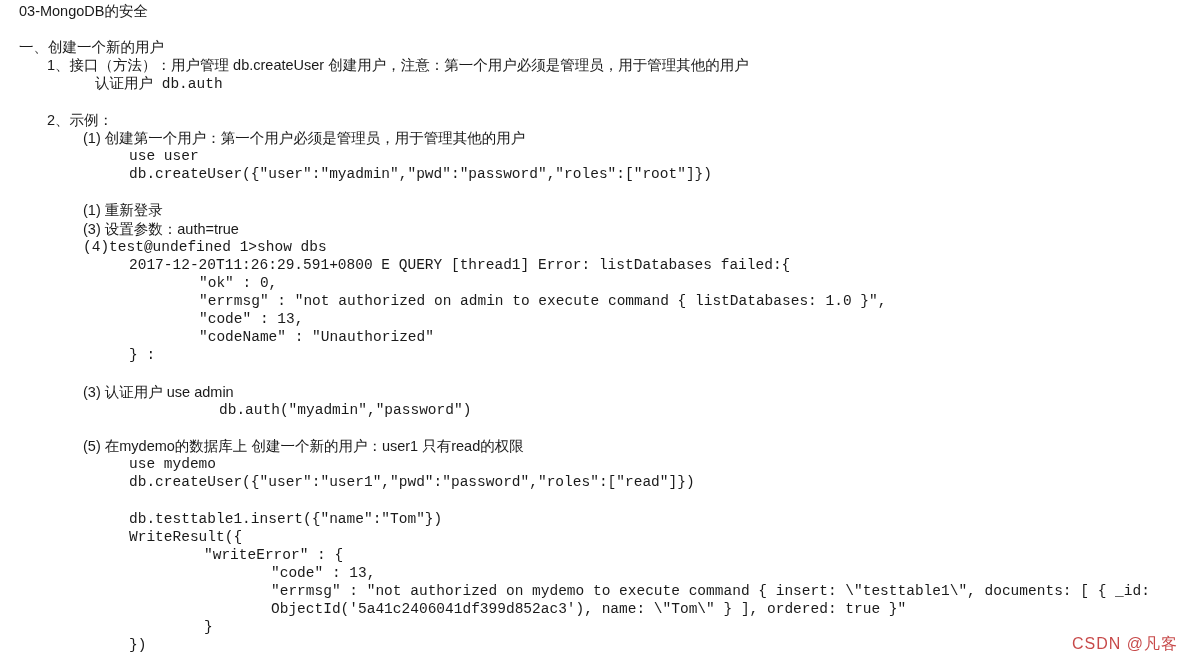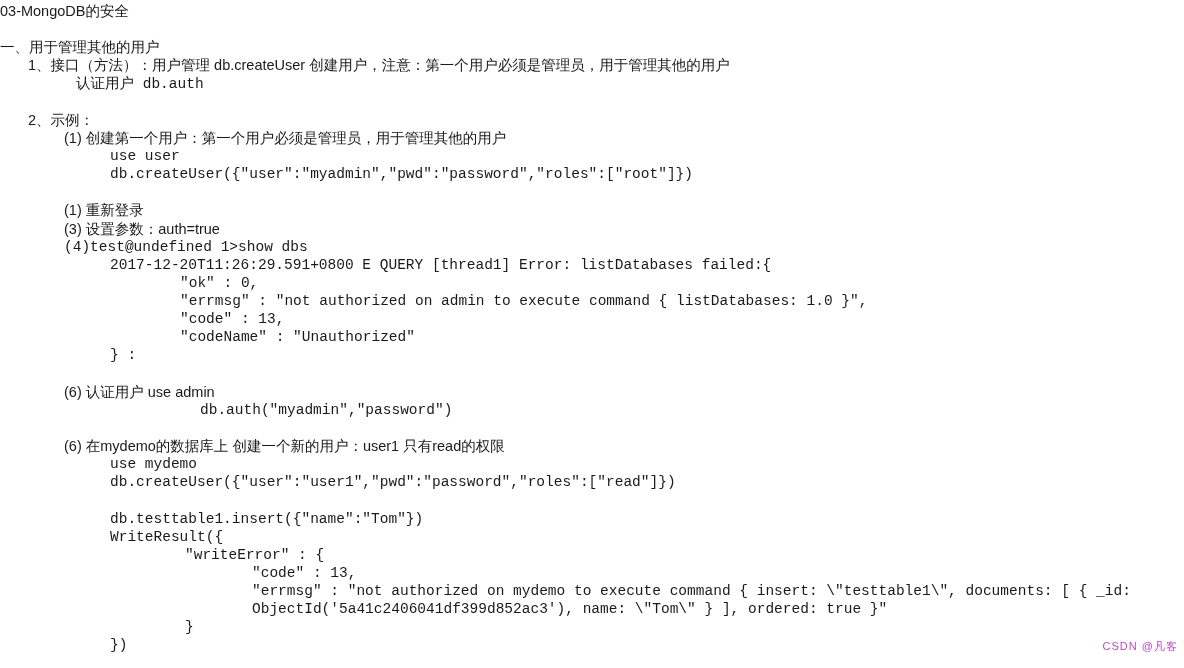--- a/index.html
+++ b/index.html
@@ -6,70 +6,70 @@
     body {
       font-family: "Microsoft YaHei", SimSun, Consolas, "Courier New", monospace;
       font-size: 14.5px;
       line-height: 1.25;
       color: #1a1a1a;
       background: #fff;
       padding: 2px 0;
       white-space: nowrap;
       overflow-x: hidden;
     }
-    .line { display: block; min-height: 1.25em; }
+    .line { display: block; min-height: 1.25em; margin-left: 19px; }
     .cjk { font-family: "Microsoft YaHei", SimSun, sans-serif; }
     .mono { font-family: Consolas, "Courier New", monospace; }
     .watermark {
       position: fixed;
       right: 6px;
       bottom: 14px;
-      color: #a21caf;
-      font-size: 11px;
+      color: #b91c1c;
+      font-size: 16px;
       letter-spacing: 1px;
       font-family: sans-serif;
       opacity: .8;
     }
     .ind1 { padding-left: 28px; }
     .ind2 { padding-left: 64px; }
     .ind3 { padding-left: 110px; }
     .ind-auth { padding-left: 200px; }
     .ind-json2 { padding-left: 180px; }
     .ind-label { padding-left: 76px; }
     .ind-we { padding-left: 185px; }
     .ind-we2 { padding-left: 252px; }
   </style>
 </head>
 <body>
 
 <div class="line cjk">03-MongoDB的安全</div>
 <div class="line">&nbsp;</div>
-<div class="line cjk">一、用于管理其他的用户</div>
+<div class="line cjk">一、创建一个新的用户</div>
 <div class="line cjk ind1">1、接口（方法）：用户管理  db.createUser 创建用户，注意：第一个用户必须是管理员，用于管理其他的用户</div>
 <div class="line mono ind-label">认证用户  db.auth</div>
 <div class="line">&nbsp;</div>
 <div class="line cjk ind1">2、示例：</div>
 <div class="line cjk ind2">(1) 创建第一个用户：第一个用户必须是管理员，用于管理其他的用户</div>
 <div class="line mono ind3">use user</div>
 <div class="line mono ind3">db.createUser({"user":"myadmin","pwd":"password","roles":["root"]})</div>
 <div class="line">&nbsp;</div>
 <div class="line cjk ind2">(1) 重新登录</div>
 <div class="line cjk ind2">(3) 设置参数：auth=true</div>
 <div class="line mono ind2">(4)test@undefined 1&gt;show dbs</div>
 <div class="line mono ind3">2017-12-20T11:26:29.591+0800 E QUERY    [thread1] Error: listDatabases failed:{</div>
 <div class="line mono ind-json2">"ok" : 0,</div>
 <div class="line mono ind-json2">"errmsg" : "not authorized on admin to execute command { listDatabases: 1.0 }",</div>
 <div class="line mono ind-json2">"code" : 13,</div>
 <div class="line mono ind-json2">"codeName" : "Unauthorized"</div>
 <div class="line mono ind3">} :</div>
 <div class="line">&nbsp;</div>
-<div class="line cjk ind2">(6) 认证用户  use admin</div>
+<div class="line cjk ind2">(3) 认证用户  use admin</div>
 <div class="line mono ind-auth">db.auth("myadmin","password")</div>
 <div class="line">&nbsp;</div>
-<div class="line cjk ind2">(6) 在mydemo的数据库上  创建一个新的用户：user1  只有read的权限</div>
+<div class="line cjk ind2">(5) 在mydemo的数据库上  创建一个新的用户：user1  只有read的权限</div>
 <div class="line mono ind3">use mydemo</div>
 <div class="line mono ind3">db.createUser({"user":"user1","pwd":"password","roles":["read"]})</div>
 <div class="line">&nbsp;</div>
 <div class="line mono ind3">db.testtable1.insert({"name":"Tom"})</div>
 <div class="line mono ind3">WriteResult({</div>
 <div class="line mono ind-we">"writeError" : {</div>
 <div class="line mono ind-we2">"code" : 13,</div>
 <div class="line mono ind-we2">"errmsg" : "not authorized on mydemo to execute command { insert: \"testtable1\", documents: [ { _id:</div>
 <div class="line mono ind-we2">ObjectId('5a41c2406041df399d852ac3'), name: \"Tom\" } ], ordered: true }"</div>
 <div class="line mono ind-we">}</div>

